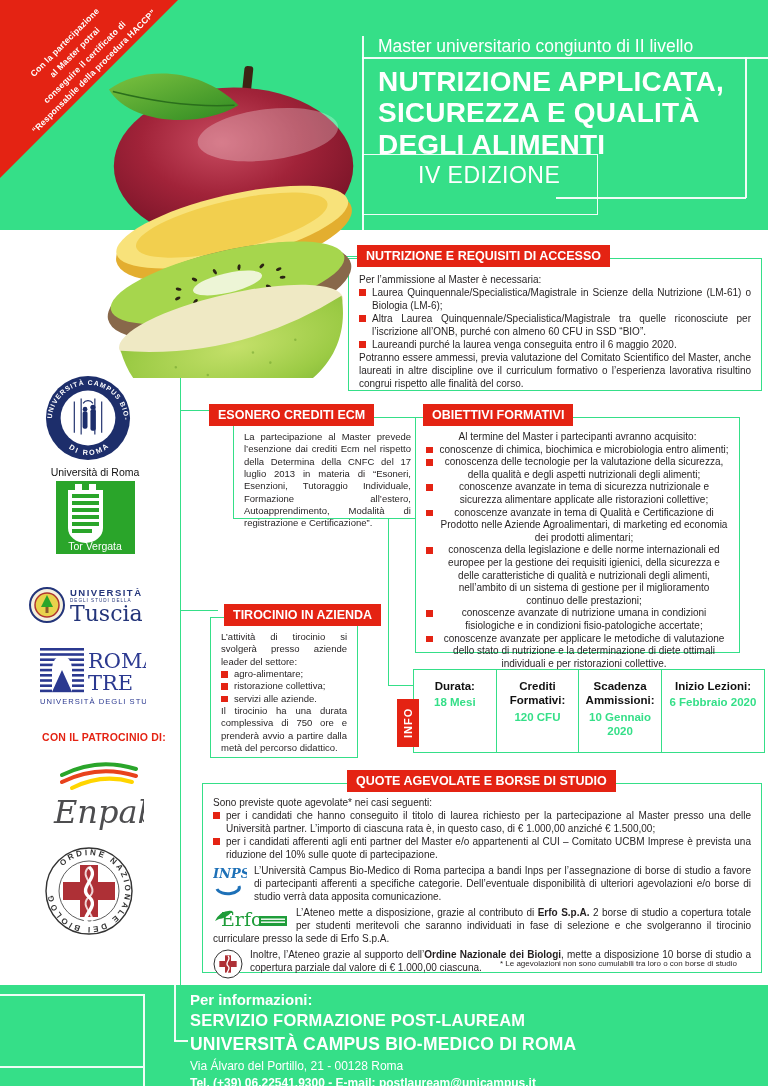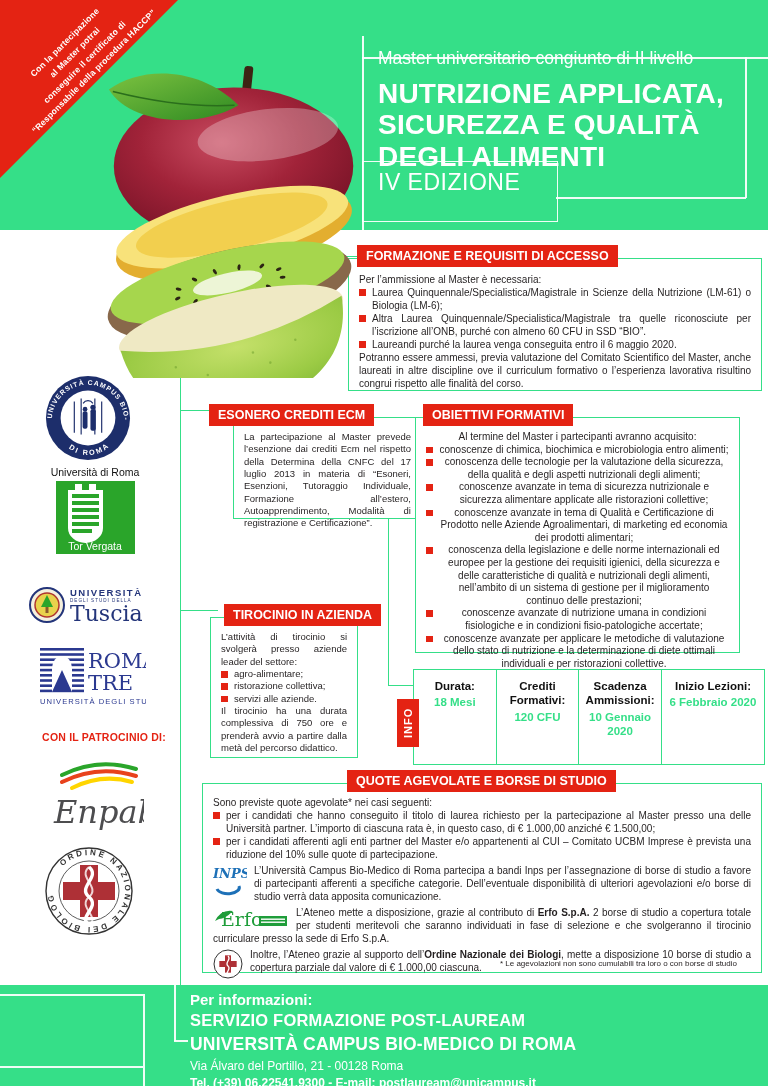--- a/index.html
+++ b/index.html
@@ -11,25 +11,25 @@
   
   .wline{position:absolute;background:rgba(255,255,255,.92);}
   
   .gline{position:absolute;background:#35df88;}
   
   .ribbon{position:absolute;left:0;top:0;width:178px;height:178px;background:#e42313;
           -webkit-clip-path:polygon(0 0,100% 0,0 100%);clip-path:polygon(0 0,100% 0,0 100%);z-index:5;}
   .ribbon-text{position:absolute;left:-42px;top:30px;width:244px;transform:rotate(-45deg);
           color:#fff;font-weight:bold;font-size:8.6px;line-height:1.6;text-align:center;letter-spacing:.2px;}
   
-  .hdr{position:absolute;left:378px;top:48px;width:380px;color:#fff;z-index:4;}
+  .hdr{position:absolute;left:378px;top:36px;width:380px;color:#fff;z-index:4;}
   .hdr-kicker{font-size:17.5px;font-weight:400;margin-bottom:9px;}
   .hdr-title{font-size:28px;font-weight:bold;line-height:1.12;letter-spacing:.2px;}
-  .edition-box{position:absolute;left:362px;top:161px;width:194px;height:59px;
-          border:1.5px solid rgba(255,255,255,.92);z-index:4;}
+  .edition-box{position:absolute;left:362px;top:154px;width:194px;height:59px;
+          border:1.5px solid rgba(255,255,255,.92);z-index:4;padding-left:40px;}
   .edition-box span{display:block;margin:7px 0 0 15px;color:#fff;font-size:23px;font-weight:400;letter-spacing:.5px;}
   
   .fruit{position:absolute;left:50px;top:64px;width:318px;height:314px;z-index:6;}
   
   .logo{position:absolute;}
   .patrocinio{position:absolute;left:36px;top:731px;width:136px;text-align:center;
           color:#e42313;font-weight:bold;font-size:10.5px;letter-spacing:.2px;}
   
   .box{position:absolute;border:1.2px solid #35df88;background:#fff;box-sizing:border-box;}
   .tab{position:absolute;background:#e42313;color:#fff;font-weight:bold;font-size:12.5px;
@@ -265,21 +265,21 @@
     </g>
   </svg>
 
   <div class="gline" style="left:180px;top:230px;width:1.2px;height:755px;"></div>
   <div class="gline" style="left:180px;top:256px;width:177px;height:1.2px;"></div>
   <div class="gline" style="left:180px;top:410px;width:29px;height:1.2px;"></div>
   <div class="gline" style="left:180px;top:610px;width:38px;height:1.2px;"></div>
   <div class="gline" style="left:388px;top:518px;width:1.2px;height:168px;"></div>
   <div class="gline" style="left:388px;top:685px;width:25px;height:1.2px;"></div>
 
-  <div class="tab" style="left:357px;top:245px;">FORMAZIONE E REQUISITI DI ACCESSO</div>
+  <div class="tab" style="left:357px;top:245px;">NUTRIZIONE E REQUISITI DI ACCESSO</div>
   <div class="box" style="left:348px;top:258px;width:414px;height:133px;">
     <div class="box-pad body-txt" style="padding-top:14px;">
       <div>Per l’ammissione al Master è necessaria:</div>
       <ul class="blts">
         <li>Laurea Quinquennale/Specialistica/Magistrale in Scienze della Nutrizione (LM-61) o Biologia (LM-6);</li>
         <li>Altra Laurea Quinquennale/Specialistica/Magistrale tra quelle riconosciute per l’iscrizione all’ONB, purché con almeno 60 CFU in SSD “BIO”.</li>
         <li>Laureandi purché la laurea venga conseguita entro il 6 maggio 2020.</li>
       </ul>
       <div>Potranno essere ammessi, previa valutazione del Comitato Scientifico del Master, anche laureati in altre discipline ove il curriculum formativo o l’esperienza lavorativa risultino congrui rispetto alle finalità del corso.</div>
     </div>
@@ -314,21 +314,21 @@
       <div>L’attività di tirocinio si svolgerà presso aziende leader del settore:</div>
       <ul class="blts">
         <li>agro-alimentare;</li>
         <li>ristorazione collettiva;</li>
         <li>servizi alle aziende.</li>
       </ul>
       <div>Il tirocinio ha una durata complessiva di 750 ore e prenderà avvio a partire dalla metà del percorso didattico.</div>
     </div>
   </div>
 
-  <div class="box" style="left:413px;top:669px;width:352px;height:96px;">
+  <div class="box" style="left:413px;top:669px;width:352px;height:84px;">
     <div class="info-cols">
       <div class="info-col">
         <div class="info-label">Durata:</div>
         <div class="info-value">18 Mesi</div>
       </div>
       <div class="info-col">
         <div class="info-label">Crediti Formativi:</div>
         <div class="info-value">120 CFU</div>
       </div>
       <div class="info-col">

